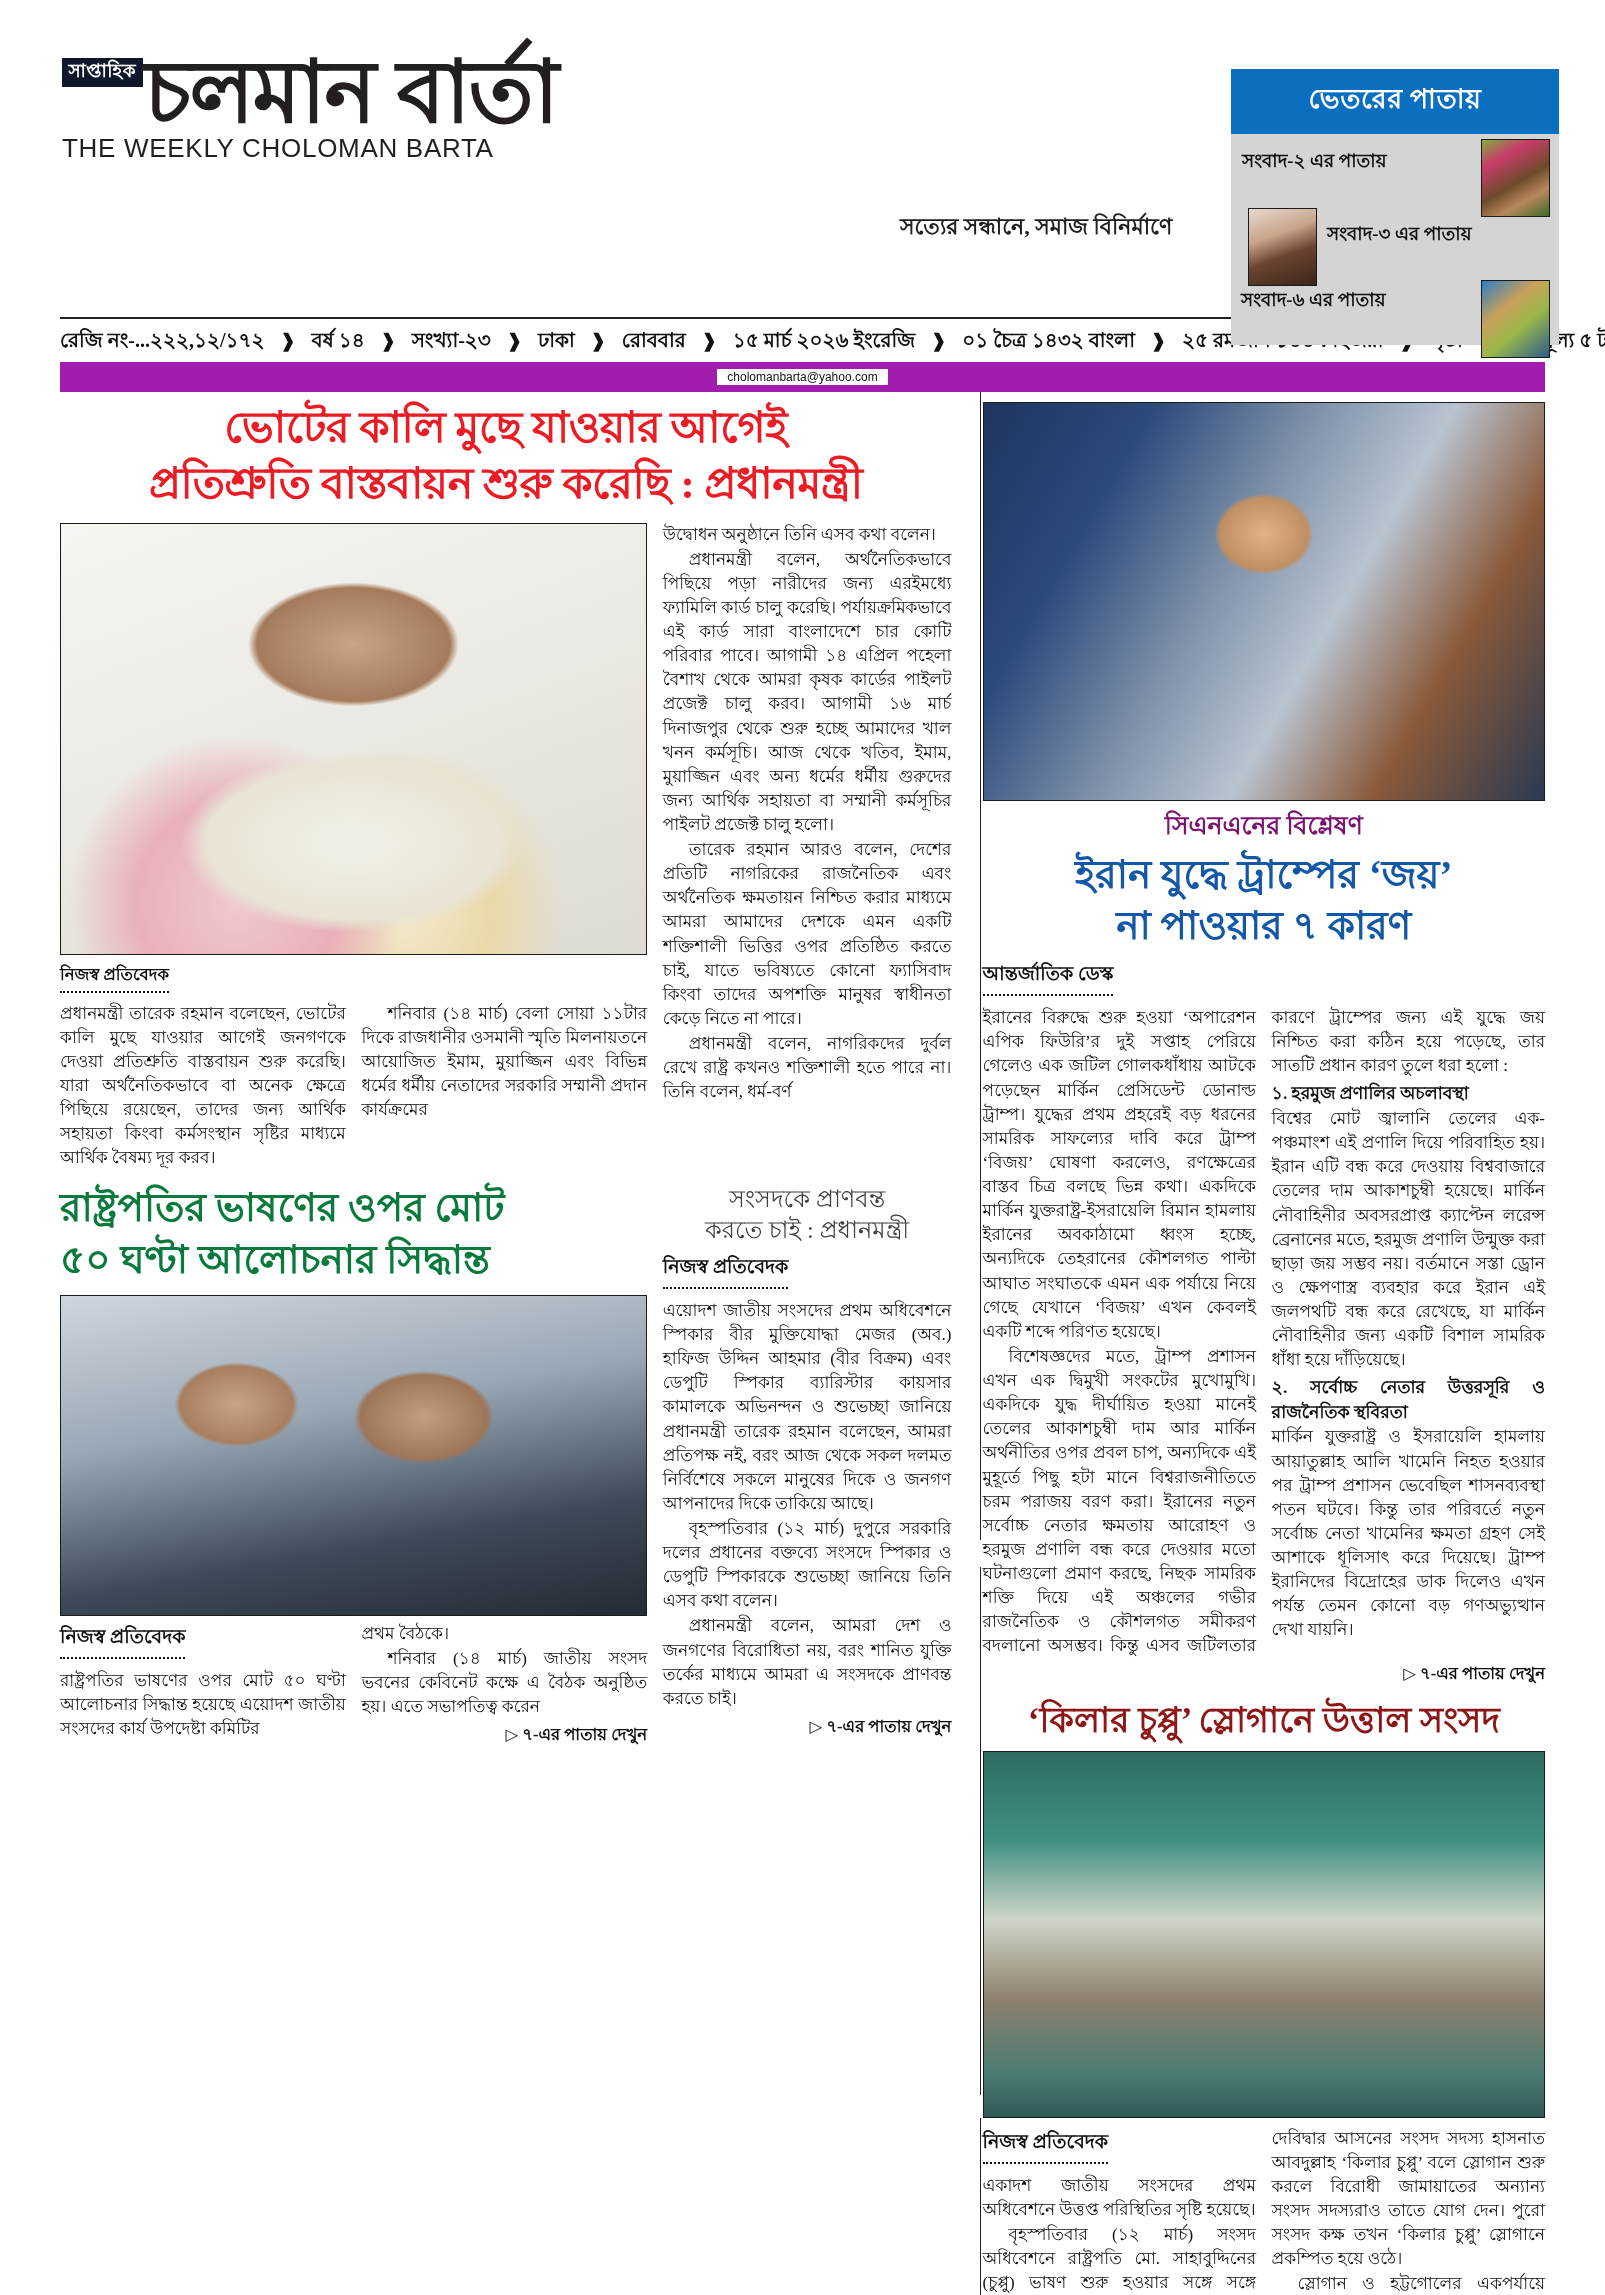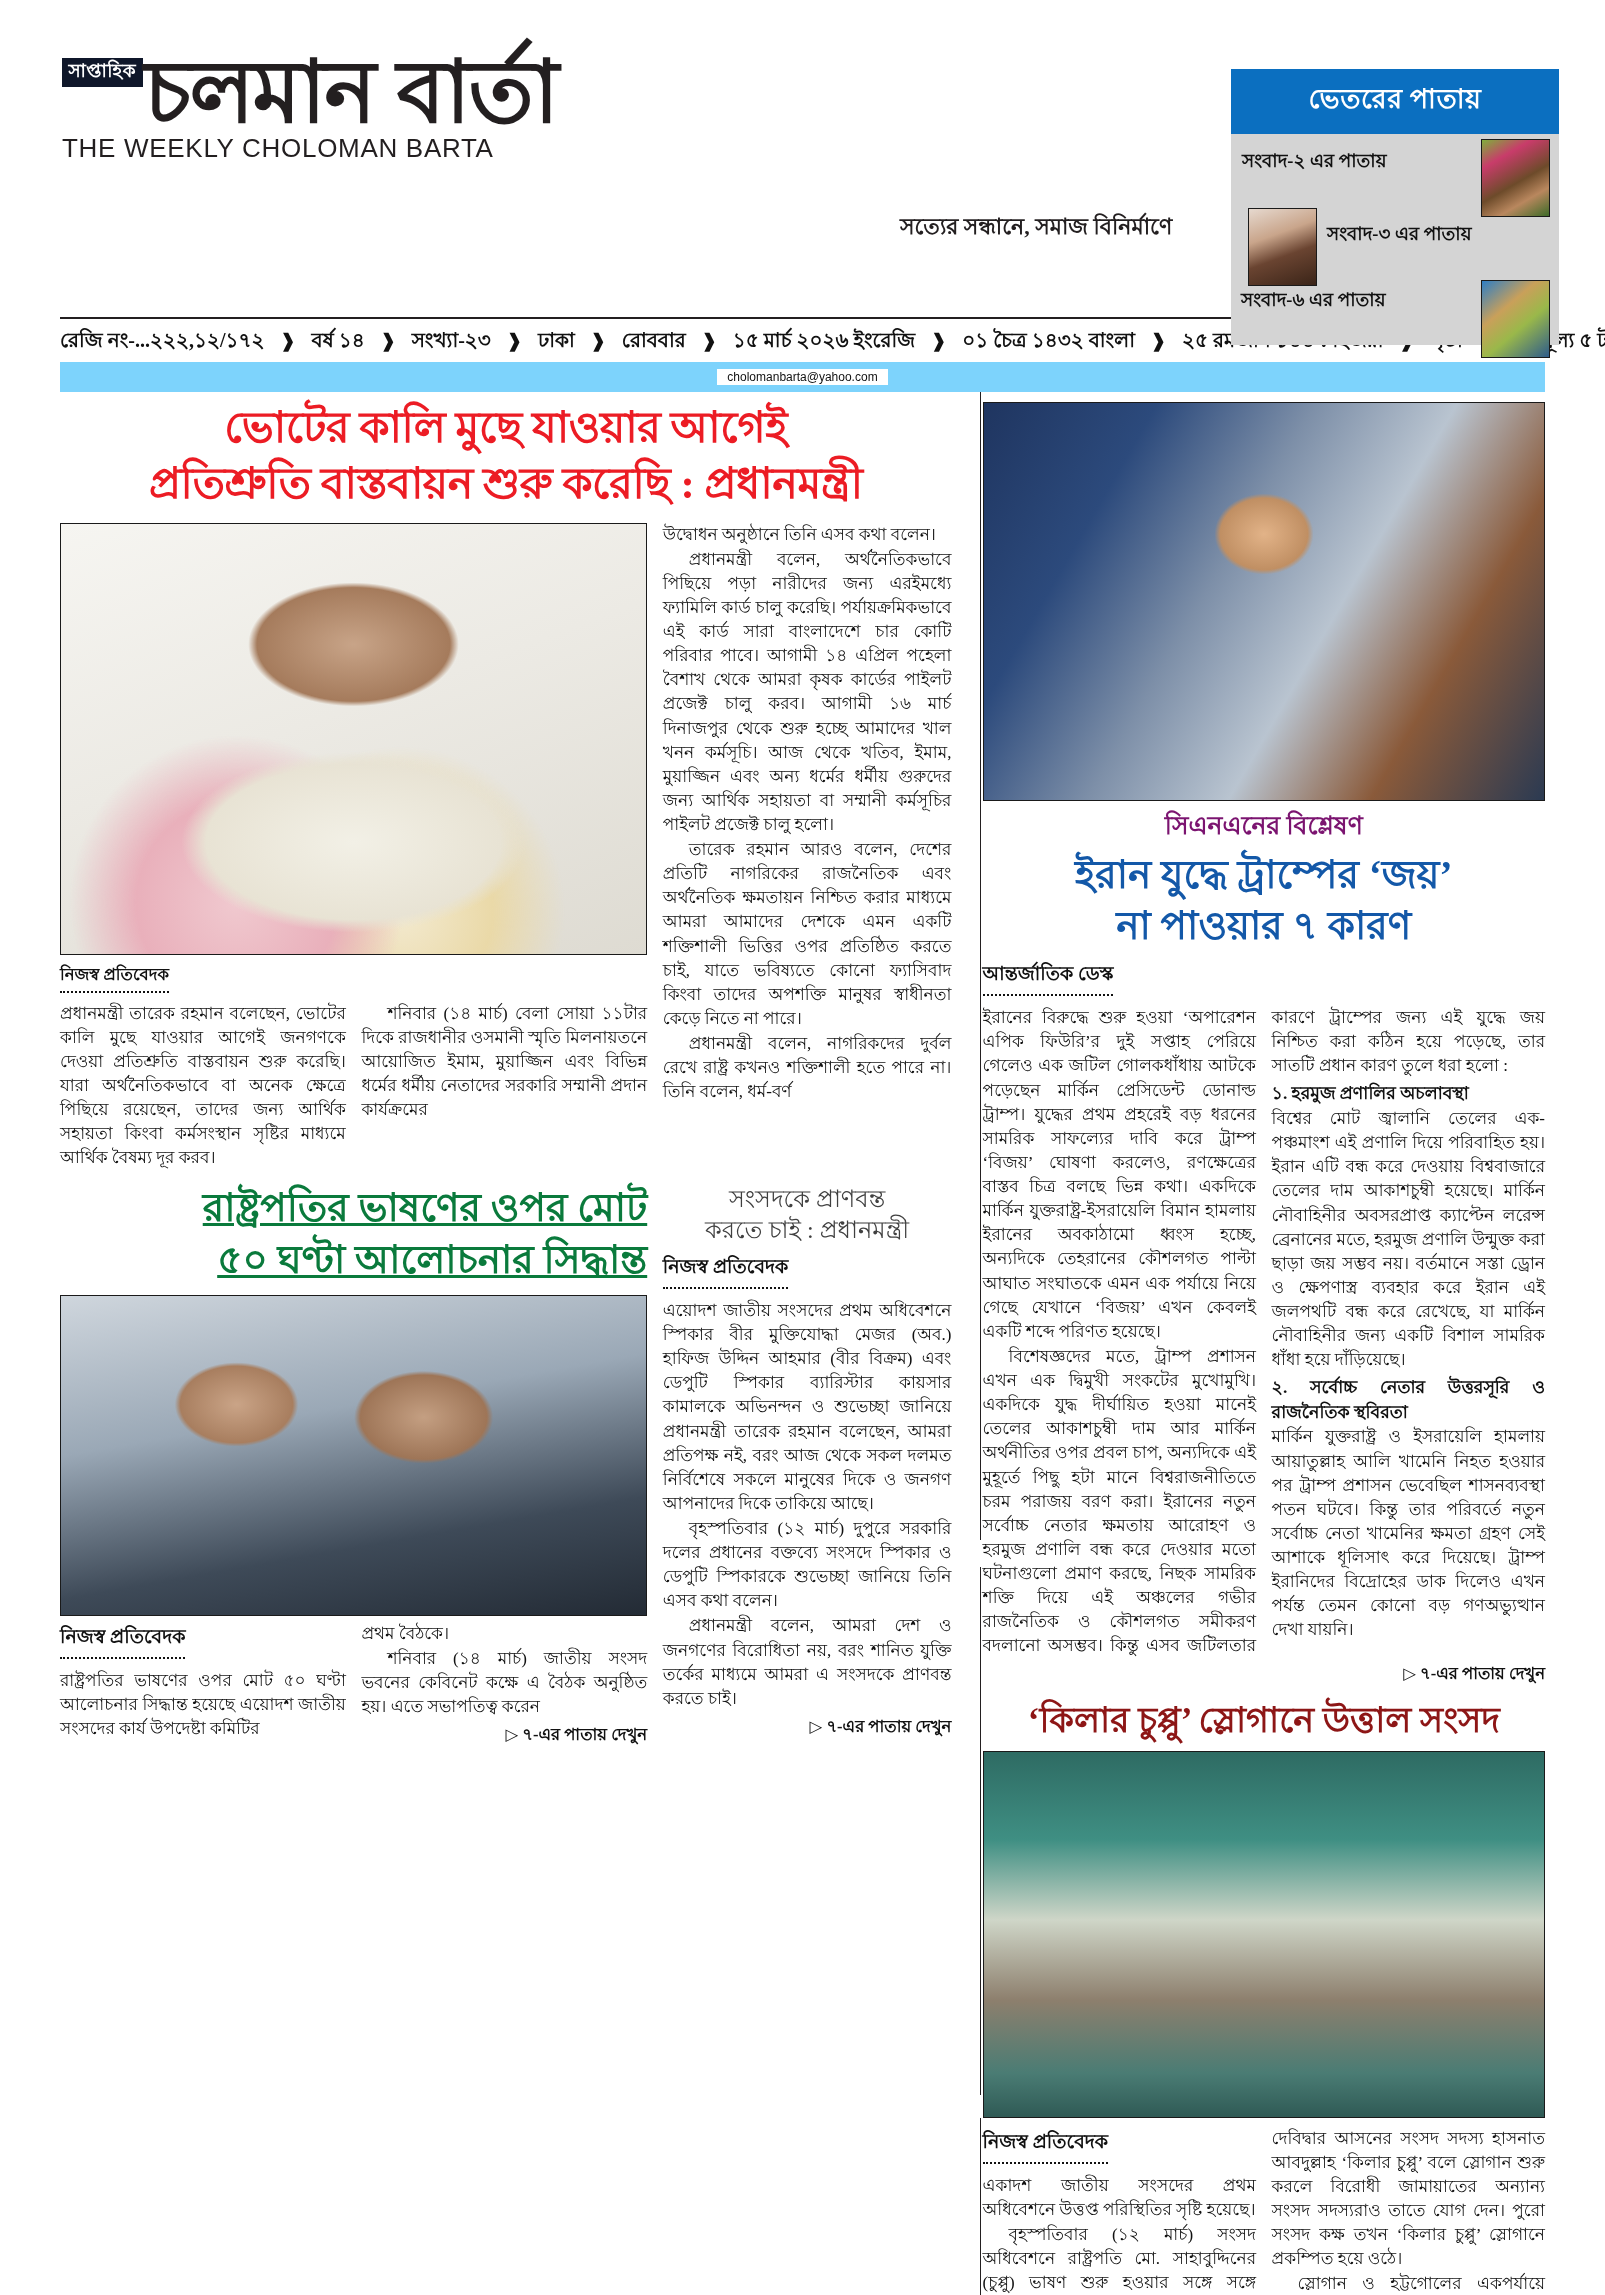--- a/index.html
+++ b/index.html
@@ -119,21 +119,21 @@
     display: flex;
     justify-content: space-between;
     align-items: center;
     white-space: nowrap;
     gap: 13px;
   }
   .dateline .sep { color:#111; margin: 0 2.8px; font-size: 18.4px;}
   .emailbar {
     margin: 0 60px;
     height: 30px;
-    background: #7dd3fc;
+    background: #a21caf;
     display: flex;
     align-items: center;
     justify-content: center;
     position: relative;
   }
   .emailbar .mail {
     background: #fff;
     font-family: "Liberation Sans", sans-serif;
     font-size: 12px;
     color: #111;
@@ -153,22 +153,21 @@
     font-weight: bold;
     line-height: 1.22;
     text-align: center;
     letter-spacing: -0.5px;
   }
   .headline-green {
     color: #0a7a3c;
     font-size: 39px;
     font-weight: bold;
     line-height: 1.25;
-    text-align: right;
-    text-decoration: underline;
+    text-align: left;
   }
   .headline-blue {
     color: #1358a8;
     font-size: 39px;
     font-weight: bold;
     line-height: 1.22;
     text-align: center;
   }
   .headline-maroon {
     color: #8d1616;

